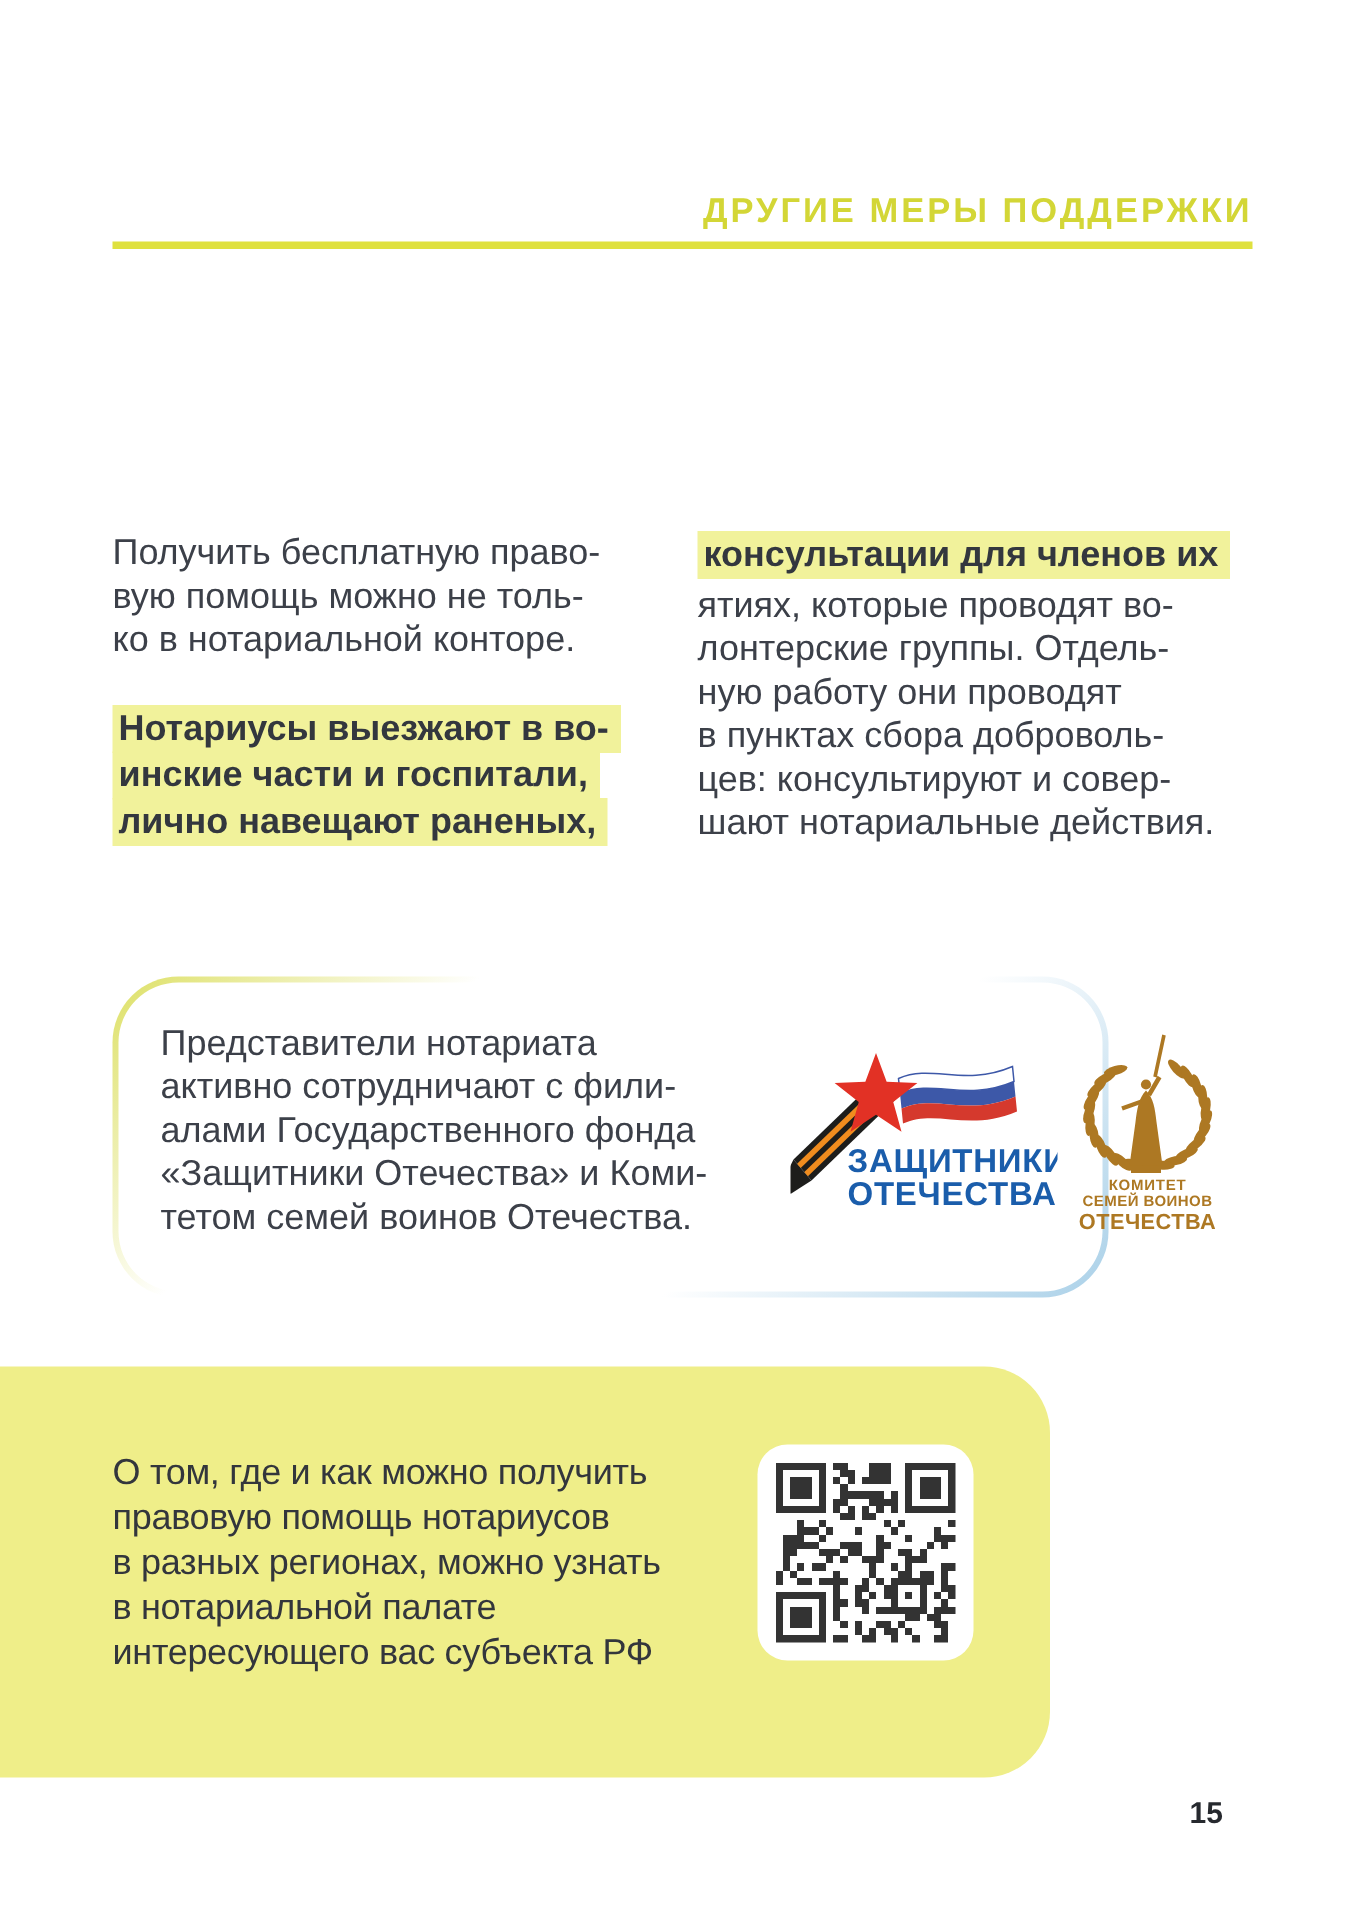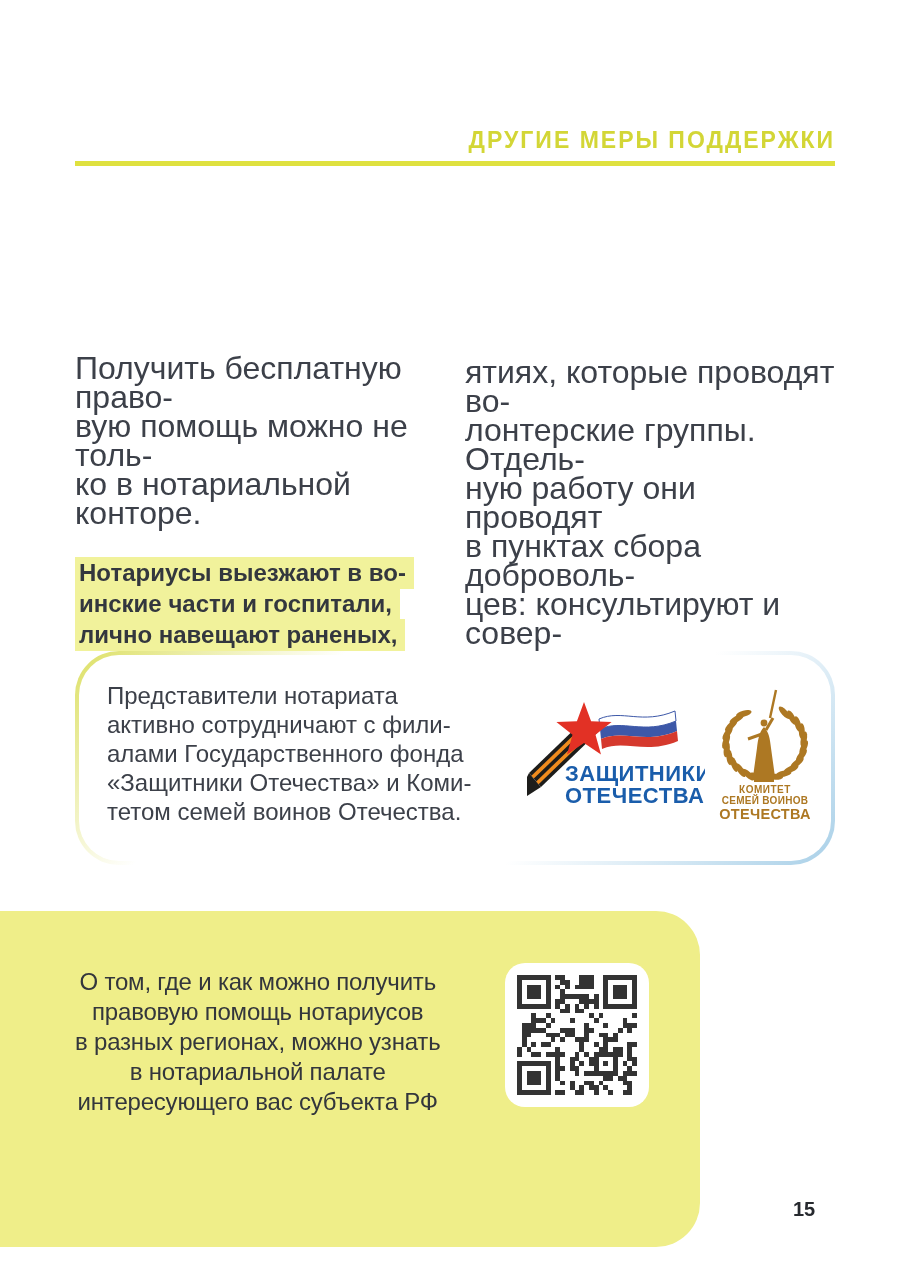--- a/index.html
+++ b/index.html
@@ -19,50 +19,50 @@
   }
   .title {
     position:absolute; top:186px; left:75px; width:720px;
     font-size:42px; line-height:50px; font-weight:700; color:#1e7c41;
     white-space:pre-line; letter-spacing:0.2px;
   }
   .cols { position:absolute; left:75px; top:338px; width:765px; display:flex; }
   .col-left  { width:365px; margin-right:25px; }
   .col-right { width:375px; }
   .body-text {
-    font-size:32px; line-height:29px; color:#3c4049; white-space:pre-line;
+    font-size:24px; line-height:29px; color:#3c4049; white-space:pre-line;
   }
   .p-gap { margin-bottom:29px; }
   .hl-row { height:31px; line-height:31px; white-space:nowrap; }
   .hl {
     background:#f1f29b; font-weight:700; font-size:24px; color:#33373e;
     padding:2px 8px 3px 4px;
   }
   .after-hl { margin-top:4px; }
   .run-plain { font-size:24px; color:#3c4049; margin-left:2px; }
 
   .card-outer {
-    position:absolute; left:75px; top:635px; width:760px; height:214px;
+    position:absolute; left:75px; top:635px; width:664px; height:214px;
     border-radius:44px; box-sizing:border-box; padding:4px;
     background:linear-gradient(135deg,#dde065 0%,#ffffff 28%,#ffffff 66%,#a9d0e8 100%);
   }
   .card-inner {
     position:relative; width:100%; height:100%;
     background:#ffffff; border-radius:40px;
   }
   .card-text {
     position:absolute; left:28px; top:26px;
     font-size:24px; line-height:29px; color:#3c4049; white-space:pre-line;
   }
   .logo1 { position:absolute; left:448px; top:46px; }
   .logo2 { position:absolute; left:636px; top:30px; }
 
   .bottom-box {
-    position:absolute; left:0; top:895px; width:700px; height:336px;
-    background:#efee89; border-radius:0 44px 44px 0;text-align:center;
+    position:absolute; left:0; top:895px; width:700px; height:274px;
+    background:#efee89; border-radius:0 44px 44px 0;
   }
   .bottom-text {
     position:absolute; left:75px; top:56px;
     font-size:24px; line-height:30px; color:#33363c;
     white-space:pre-line; letter-spacing:-0.2px;
   }
   .qr-box {
     position:absolute; left:505px; top:52px; width:144px; height:144px;
     background:#ffffff; border-radius:20px;
   }
@@ -87,20 +87,21 @@
       <div class="body-text p-gap">Получить бесплатную право-
 вую помощь можно не толь-
 ко в нотариальной конторе.</div>
       <div>
         <div class="hl-row"><span class="hl">Нотариусы выезжают в во-</span></div>
         <div class="hl-row"><span class="hl">инские части и госпитали,</span></div>
         <div class="hl-row"><span class="hl">лично навещают раненых,</span></div>
       </div>
     </div>
     <div class="col-right">
+      <div class="hl-row"><span class="hl">консультации для членов их</span></div>
       <div class="body-text after-hl">ятиях, которые проводят во-
 лонтерские группы. Отдель-
 ную работу они проводят
 в пунктах сбора доброволь-
 цев: консультируют и совер-
 шают нотариальные действия.</div>
     </div>
   </div>
 
   <div class="card-outer">

